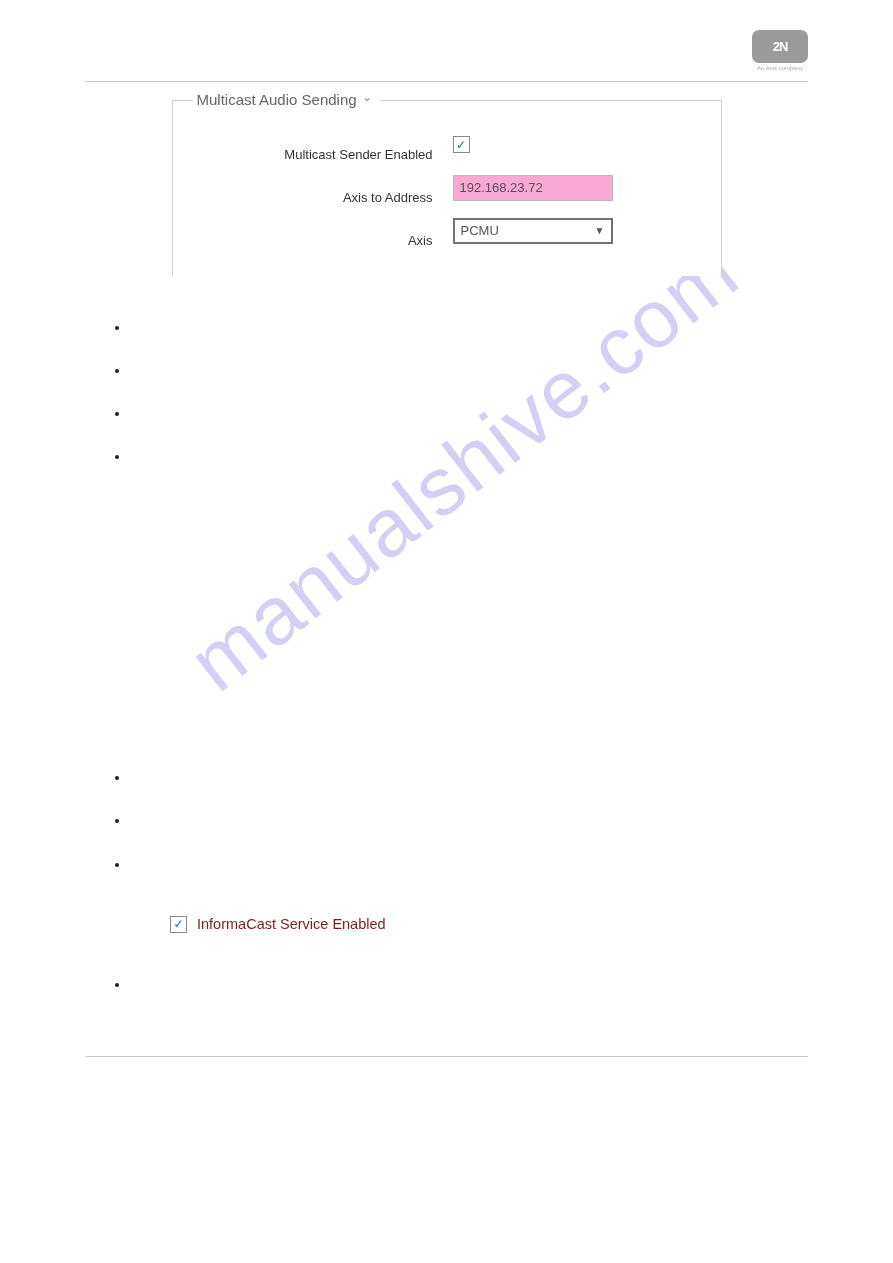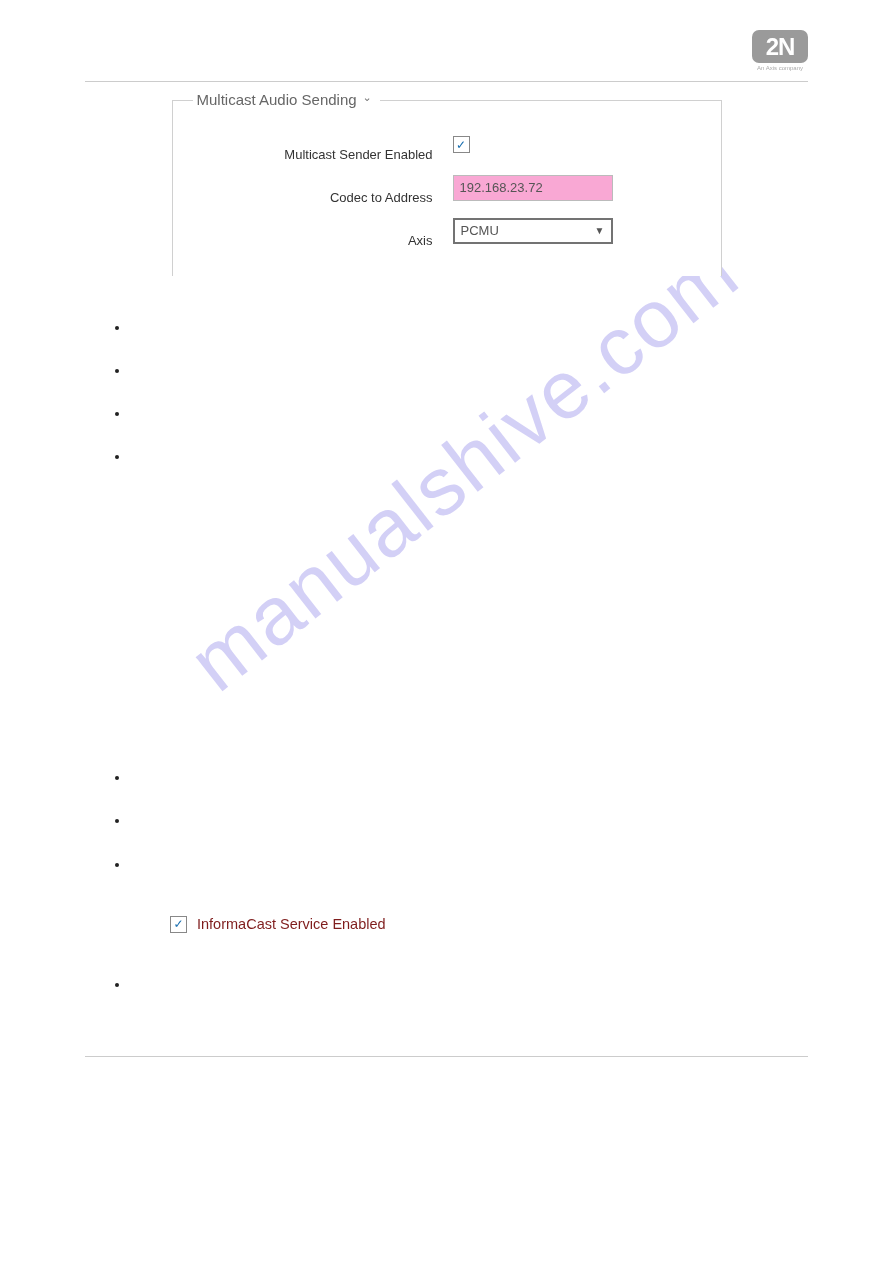--- a/index.html
+++ b/index.html
@@ -41,21 +41,21 @@
   }
   .logo-box {
     width: 56px;
     height: 33px;
     background: #9a9a9a;
     border-radius: 7px;
     display: flex;
     align-items: center;
     justify-content: center;
     color: #fff;
-    font-size: 24px;
+    font-size: 13px;
     font-weight: 700;
     letter-spacing: -1px;
   }
   .logo-sub {
     font-size: 6px;
     color: #aaa;
     margin-top: 2px;
   }
   .content { position: relative; z-index: 1; }
   .fieldset {
@@ -177,21 +177,21 @@
         <span>Multicast Audio Sending</span>
         <span class="chevron">⌄</span>
       </div>
 
       <div class="form-row">
         <label>Multicast Sender Enabled</label>
         <div class="checkbox">✓</div>
       </div>
 
       <div class="form-row">
-        <label>Codec to Address</label>
+        <label>Axis to Address</label>
         <input class="text-input" value="192.168.23.72" style="">
       </div>
 
 
       <div class="form-row">
         <label>Axis</label>
         <div class="select">
           <span>PCMU</span>
           <span class="select-arrow">▼</span>
         </div>

